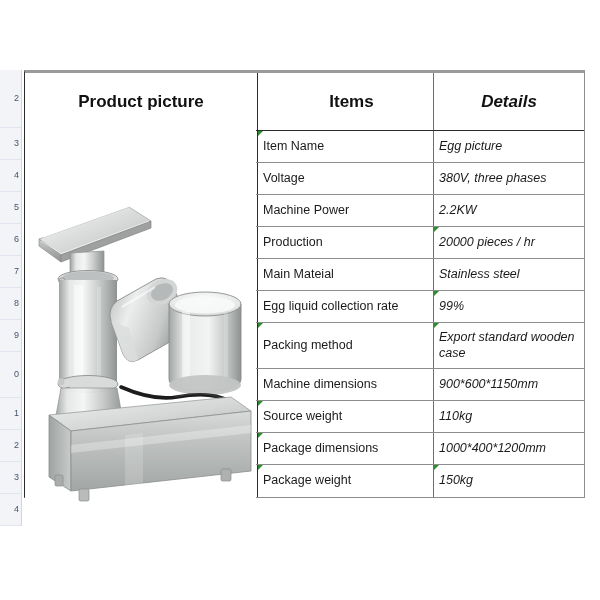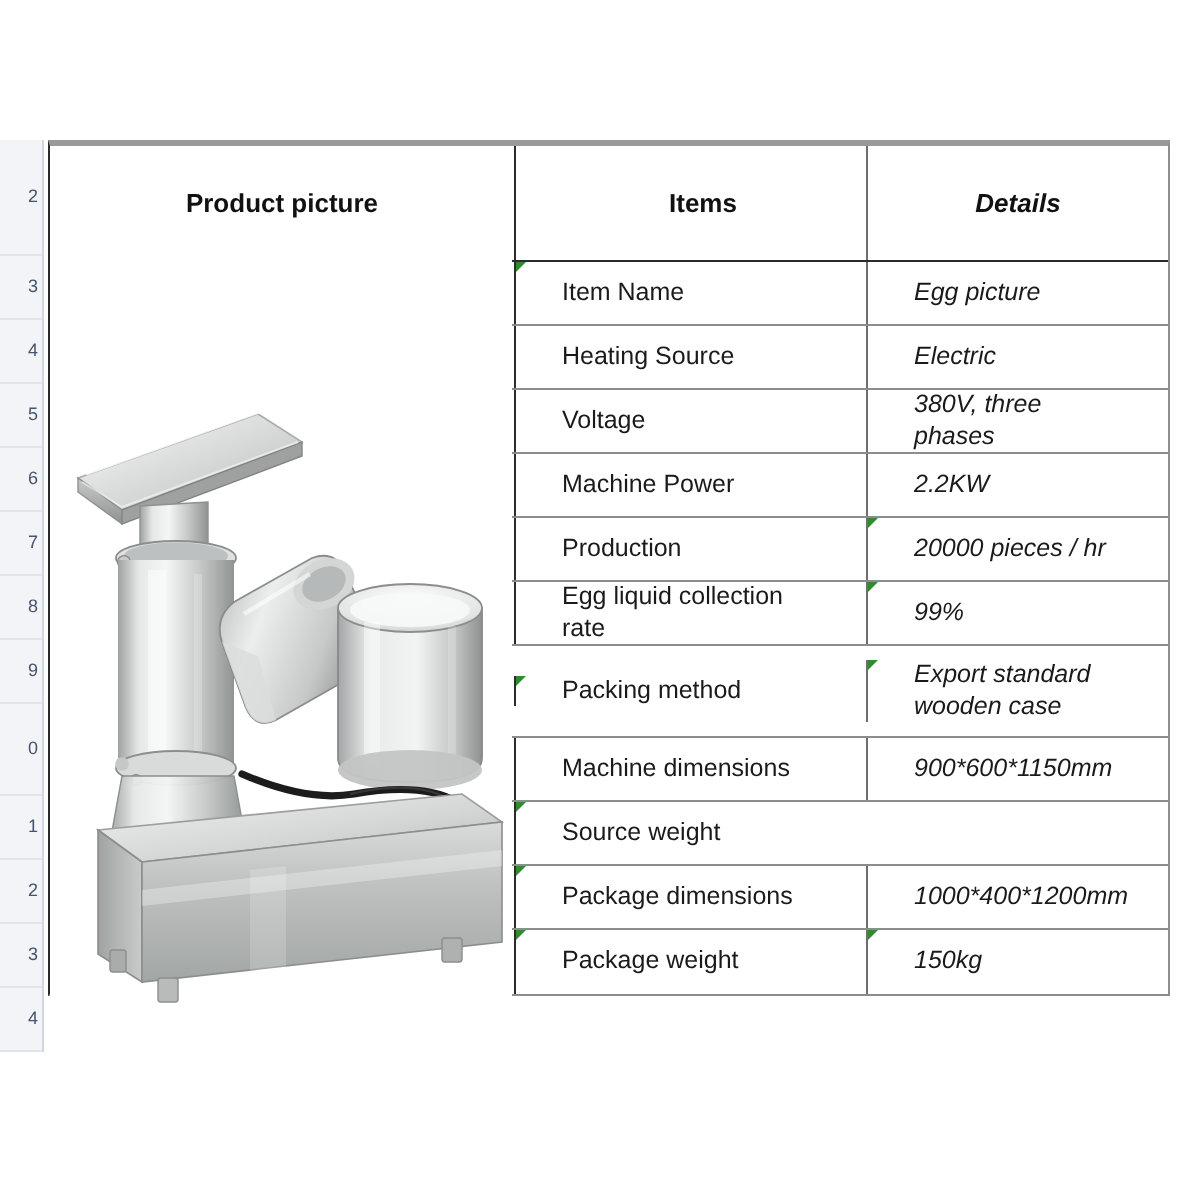--- a/index.html
+++ b/index.html
@@ -77,36 +77,36 @@
   .c-items { width: 176px; border-left: 1px solid #2b2b2b; padding-left: 12px; }
   .c-det   { width: 151px; border-left: 1px solid #6e6e6e; font-style: italic; }
 
   
   #header-row { border-bottom: 1px solid #2b2b2b; height: 58px; }
   #header-row .cell {
     display: flex;
     align-items: center;
     justify-content: center;
     font-weight: bold;
-    font-size: 13px;
+    font-size: 17px;
     color: #111111;
   }
 
   
   .drow .cell {
     display: flex;
     align-items: center;
-    padding: 0 23px;
+    padding: 0 5px;
     font-size: 12.5px;
     color: #1a1a1a;
     line-height: 1.25;
   }
   .drow .c-pic { padding: 0; }
   .drow { height: 32px; }
-  .drow.tall { height: 46px; align-items: center; }
+  .drow.tall { height: 46px; }
   .drow.tall .cell { align-items: center; }
 
   
   .err-mark {
     position: absolute;
     left: 0; top: 0;
     width: 0; height: 0;
     border-top: 5px solid #2e8b2e;
     border-right: 5px solid transparent;
     pointer-events: none;
@@ -177,29 +177,20 @@
             <span class="err-mark"></span>
             <span>Item Name</span>
           </div>
           <div class="cell c-det">
             <span>Egg picture</span>
           </div>
         </div>
         <div class="trow drow">
           <div class="cell c-pic"></div>
           <div class="cell c-items">
-            <span>Heating Source</span>
-          </div>
-          <div class="cell c-det">
-            <span>Electric</span>
-          </div>
-        </div>
-        <div class="trow drow">
-          <div class="cell c-pic"></div>
-          <div class="cell c-items">
             <span>Voltage</span>
           </div>
           <div class="cell c-det">
             <span>380V, three phases</span>
           </div>
         </div>
         <div class="trow drow">
           <div class="cell c-pic"></div>
           <div class="cell c-items">
             <span>Machine Power</span>
@@ -214,20 +205,29 @@
             <span>Production</span>
           </div>
           <div class="cell c-det">
             <span class="err-mark"></span>
             <span>20000 pieces / hr</span>
           </div>
         </div>
         <div class="trow drow">
           <div class="cell c-pic"></div>
           <div class="cell c-items">
+            <span>Main Mateial</span>
+          </div>
+          <div class="cell c-det">
+            <span>Stainless steel</span>
+          </div>
+        </div>
+        <div class="trow drow">
+          <div class="cell c-pic"></div>
+          <div class="cell c-items">
             <span>Egg liquid collection rate</span>
           </div>
           <div class="cell c-det">
             <span class="err-mark"></span>
             <span>99%</span>
           </div>
         </div>
         <div class="trow drow tall">
           <div class="cell c-pic"></div>
           <div class="cell c-items">
@@ -246,20 +246,23 @@
           </div>
           <div class="cell c-det">
             <span>900*600*1150mm</span>
           </div>
         </div>
         <div class="trow drow">
           <div class="cell c-pic"></div>
           <div class="cell c-items">
             <span class="err-mark"></span>
             <span>Source weight</span>
+          </div>
+          <div class="cell c-det">
+            <span>110kg</span>
           </div>
         </div>
         <div class="trow drow">
           <div class="cell c-pic"></div>
           <div class="cell c-items">
             <span class="err-mark"></span>
             <span>Package dimensions</span>
           </div>
           <div class="cell c-det">
             <span>1000*400*1200mm</span>

